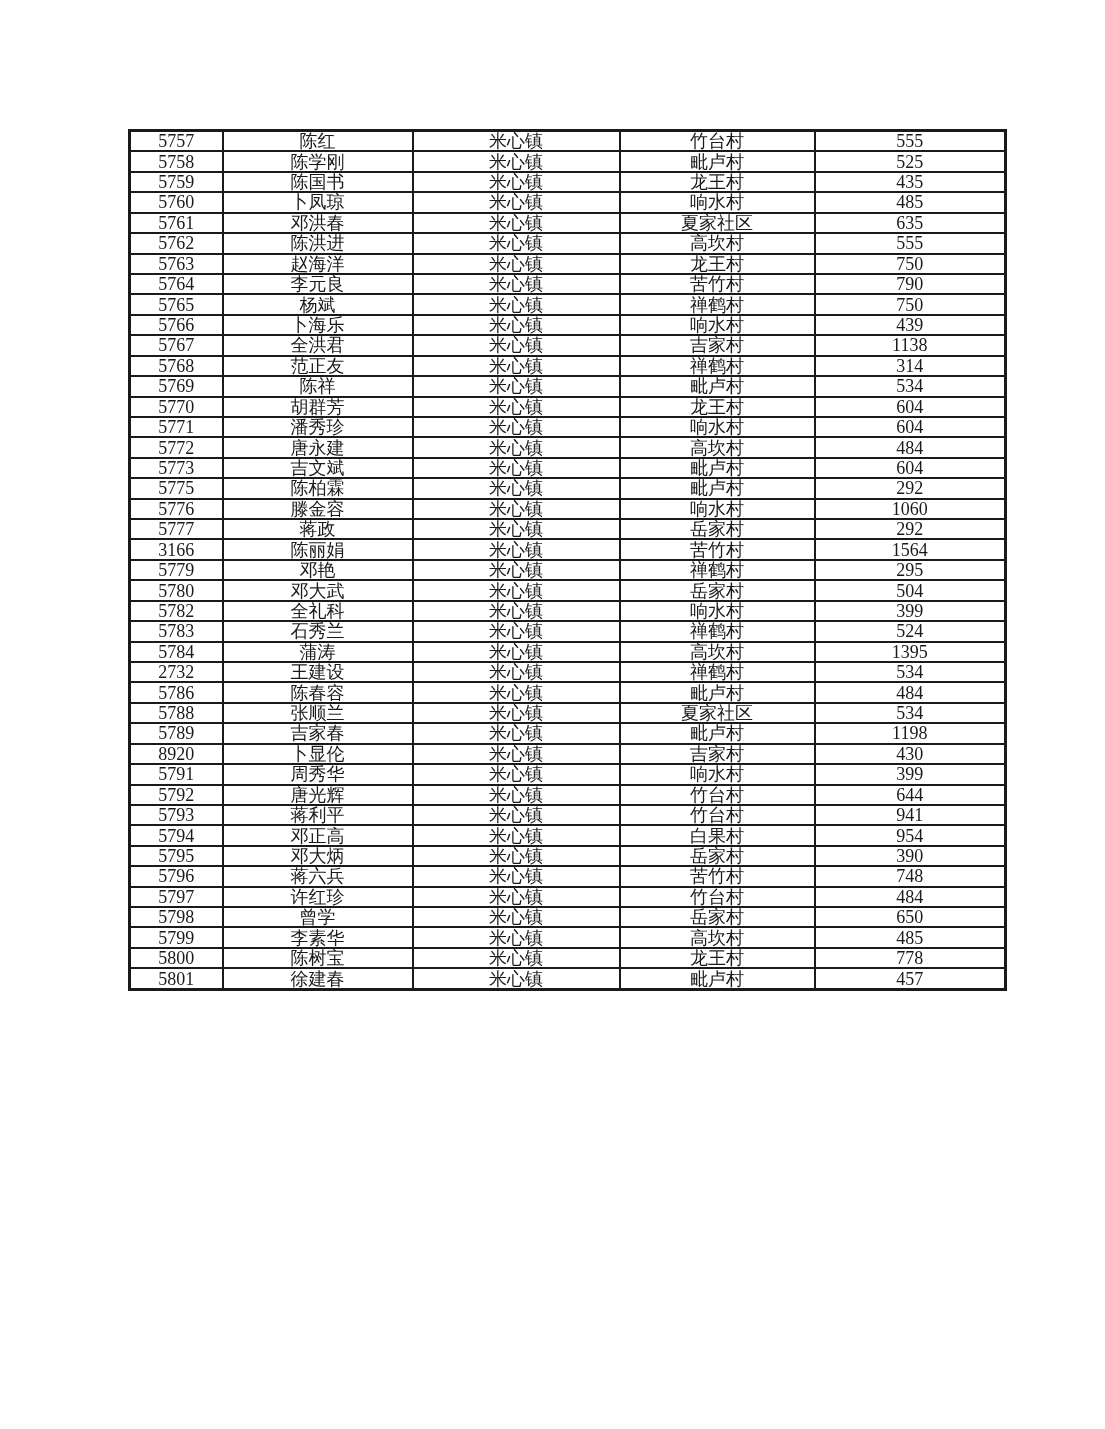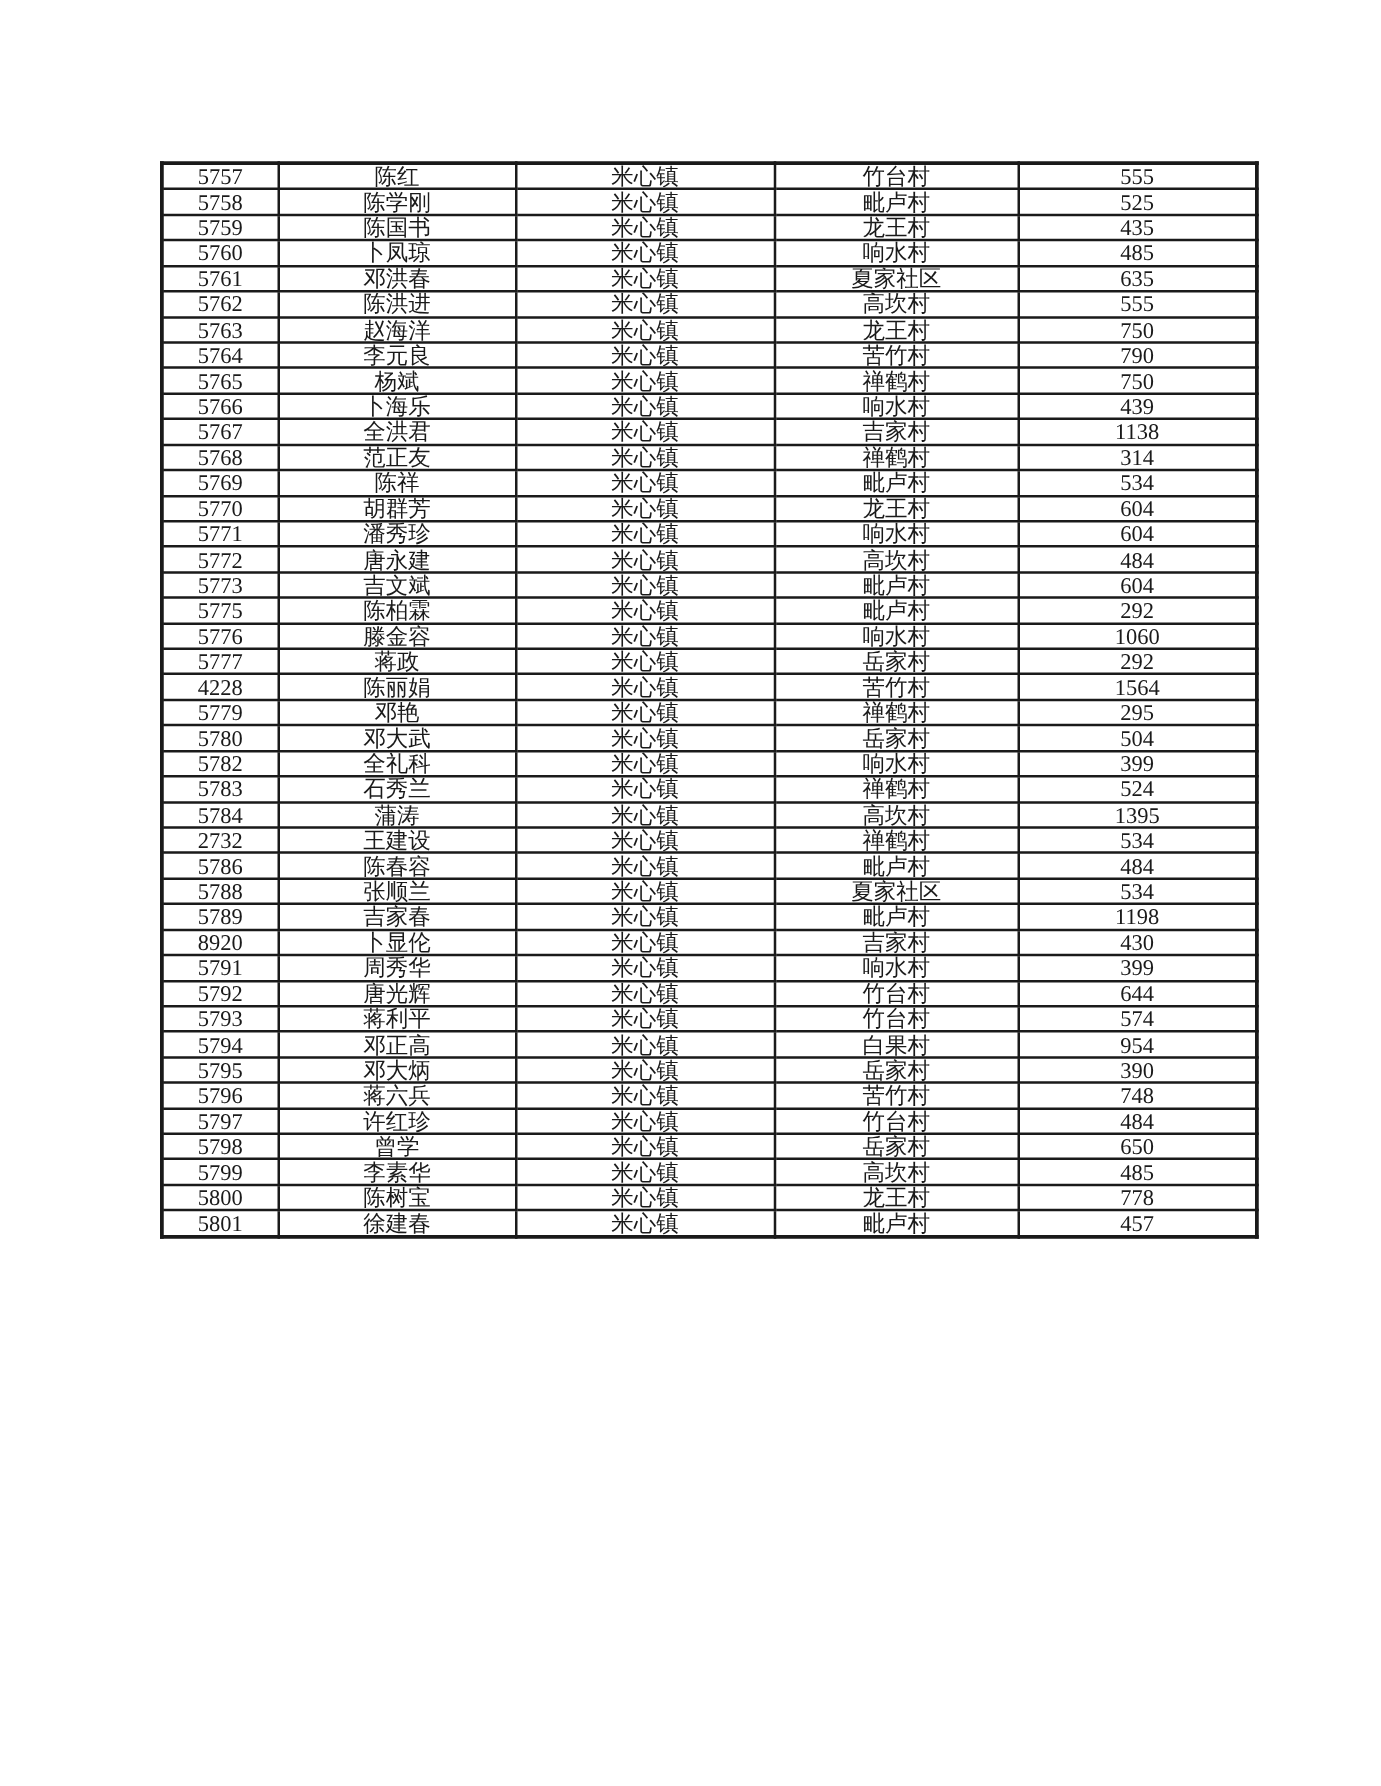--- a/index.html
+++ b/index.html
@@ -195,21 +195,21 @@
           <td>1060</td>
         </tr>
         <tr>
           <td>5777</td>
           <td>蒋政</td>
           <td>米心镇</td>
           <td>岳家村</td>
           <td>292</td>
         </tr>
         <tr>
-          <td>4228</td>
+          <td>3166</td>
           <td>陈丽娟</td>
           <td>米心镇</td>
           <td>苦竹村</td>
           <td>1564</td>
         </tr>
         <tr>
           <td>5779</td>
           <td>邓艳</td>
           <td>米心镇</td>
           <td>禅鹤村</td>
@@ -290,21 +290,21 @@
           <td>唐光辉</td>
           <td>米心镇</td>
           <td>竹台村</td>
           <td>644</td>
         </tr>
         <tr>
           <td>5793</td>
           <td>蒋利平</td>
           <td>米心镇</td>
           <td>竹台村</td>
-          <td>574</td>
+          <td>941</td>
         </tr>
         <tr>
           <td>5794</td>
           <td>邓正高</td>
           <td>米心镇</td>
           <td>白果村</td>
           <td>954</td>
         </tr>
         <tr>
           <td>5795</td>

